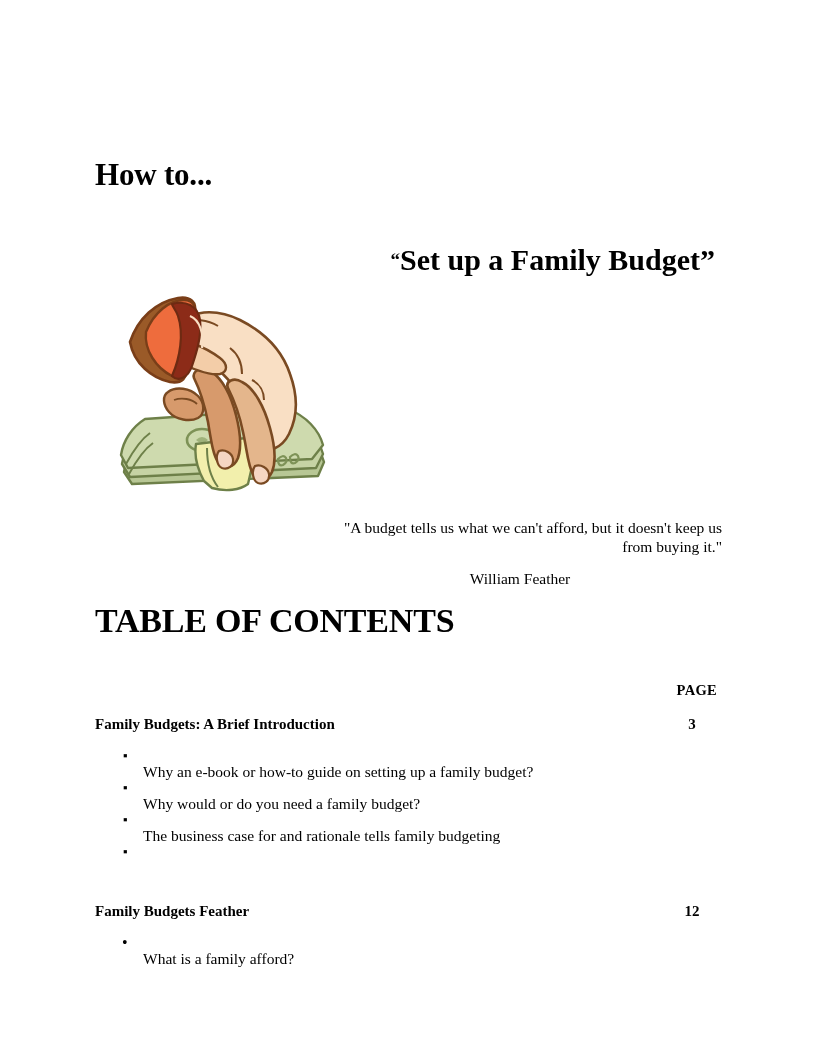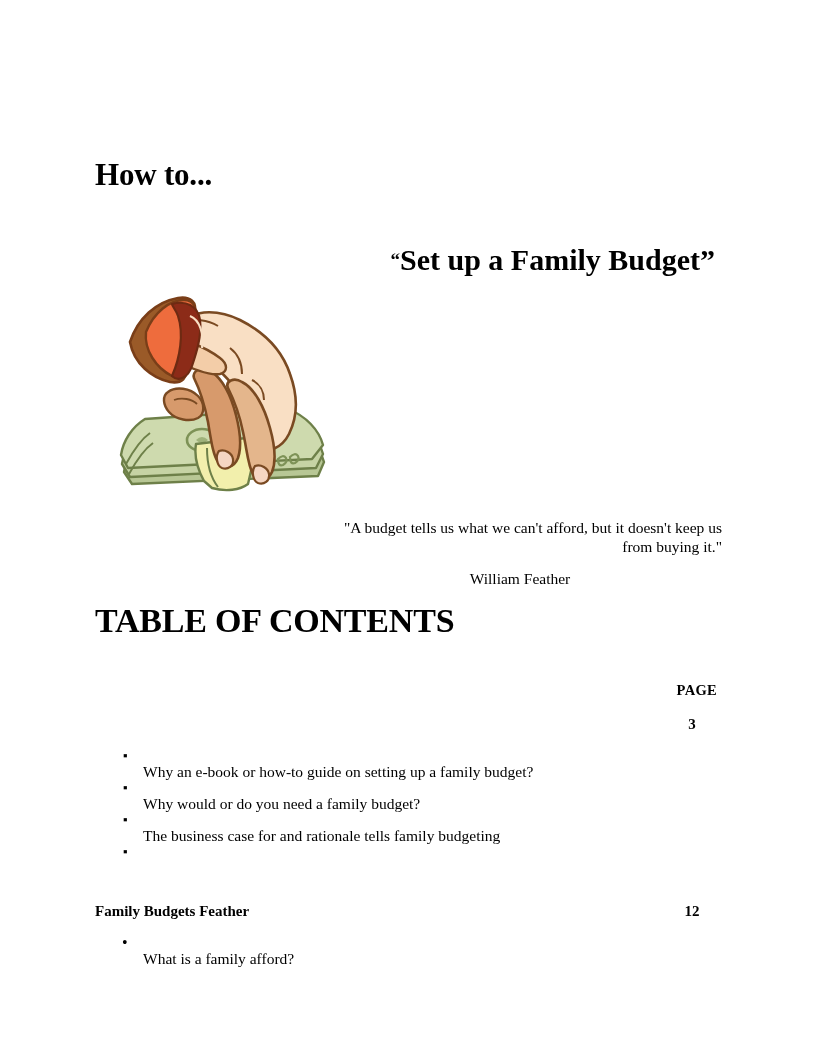--- a/index.html
+++ b/index.html
@@ -252,20 +252,21 @@
   <div class="quote">"A budget tells us what we can't afford, but it doesn't keep us from buying it."</div>
   <div class="quote-author">William Feather</div>
 
   <div class="toc-title">TABLE OF CONTENTS</div>
   <div class="page-header">PAGE</div>
 
   <div class="toc-list">
 
     <div class="toc-section">
       <div class="section-row">
+        <div class="section-title">Family Budgets: A Brief Introduction</div>
         <div class="section-page">3</div>
       </div>
       <div class="sub-item">
         <span class="sub-bullet">▪</span>
         <span class="sub-text">Why an e-book or how-to guide on setting up a family budget?</span>
       </div>
       <div class="sub-item">
         <span class="sub-bullet">▪</span>
         <span class="sub-text">Why would or do you need a family budget?</span>
       </div>

